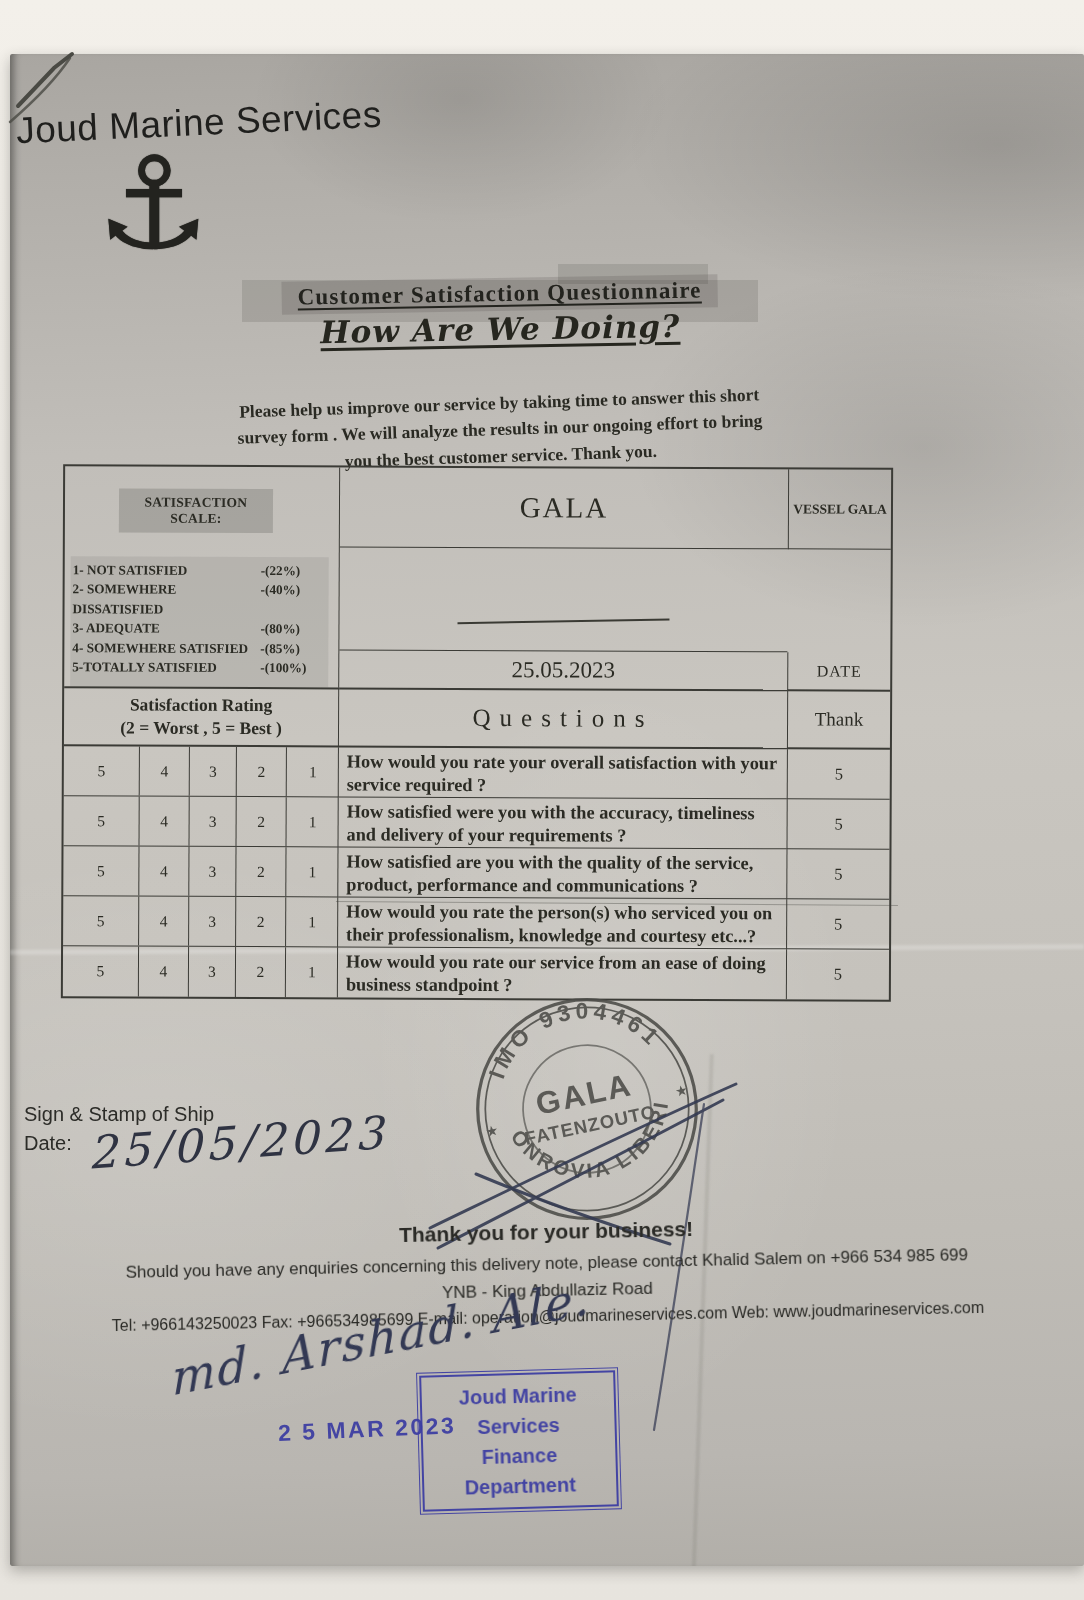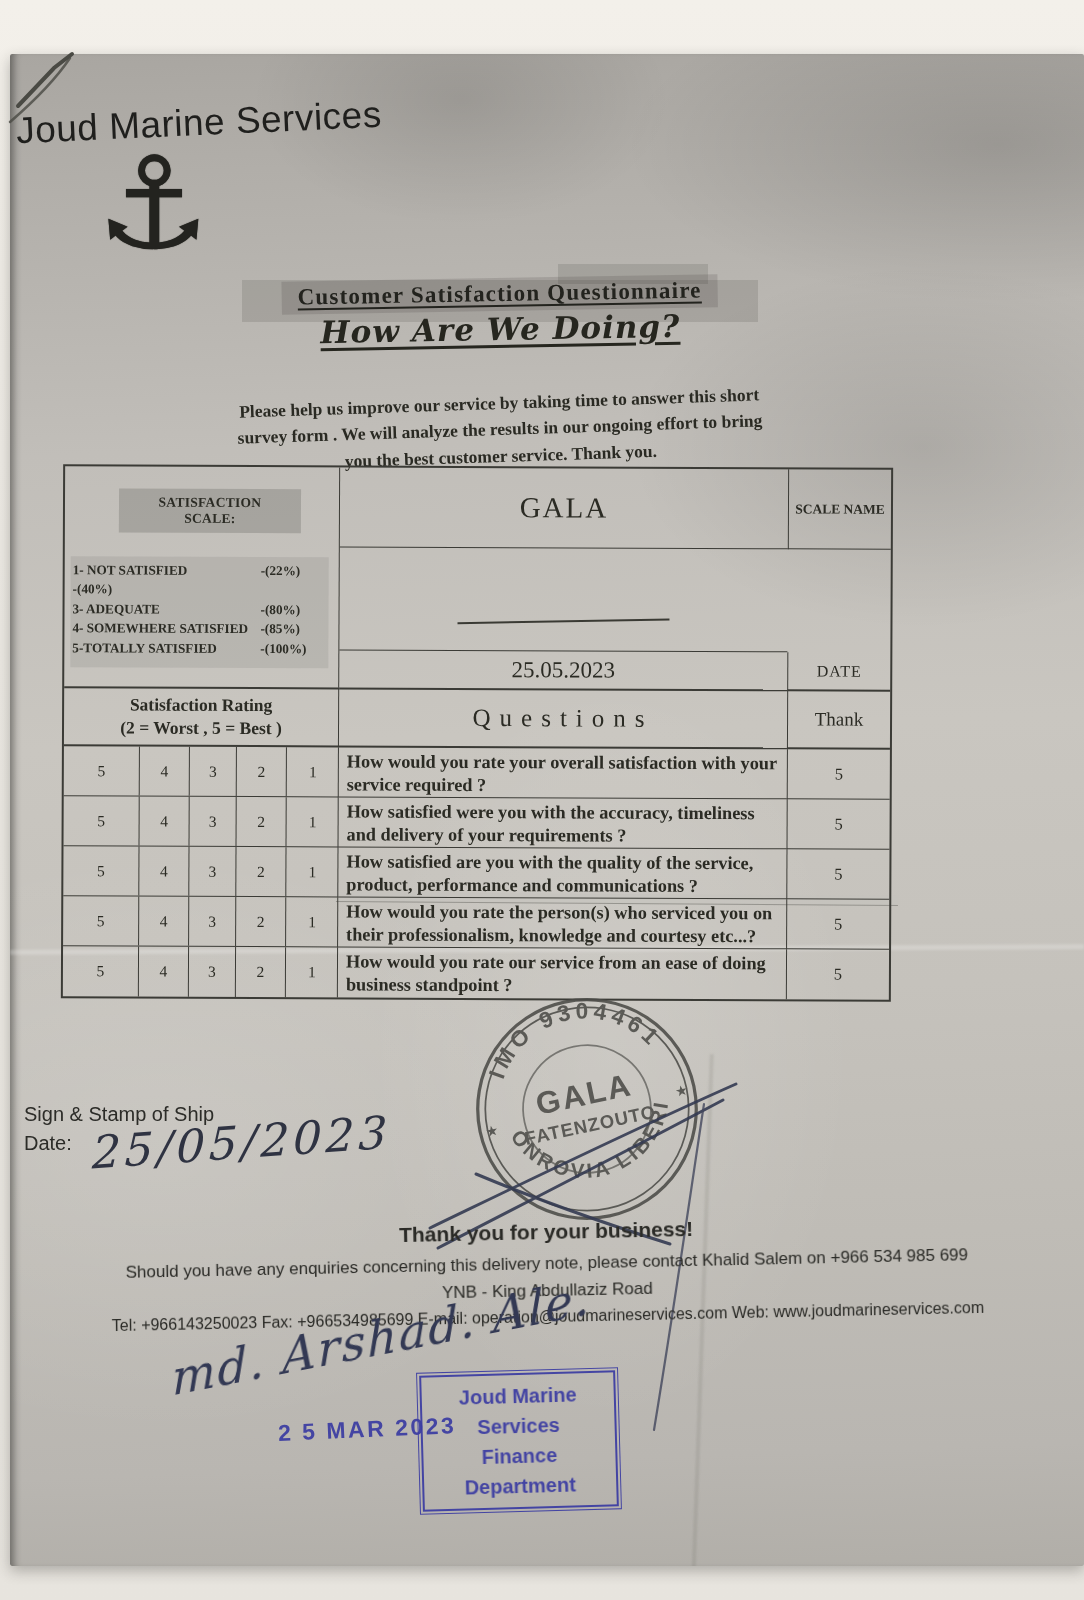--- a/index.html
+++ b/index.html
@@ -49,21 +49,21 @@
     grid-template-rows:80px 103px 37px 60px 50px 50px 50px 50px 50px;
     border:2.4px solid #3b3b36;color:#2b2b24;transform:rotate(0.25deg);
   }
   .form-table>div{box-sizing:border-box;}
   .bL{border-left:1.6px solid #3b3b36;} .bR{border-right:1.6px solid #3b3b36;}
   .bB{border-bottom:1.6px solid #3b3b36;} .bTh{border-top:2.2px solid #3b3b36;}
   .bBh{border-bottom:2.2px solid #3b3b36;}
   .cell-scale-info{grid-column:1;grid-row:1/4;padding:16px 10px 0 6px;}
   .scale-header-box{
     width:150px;margin:6px auto 24px 48px;background:rgba(66,64,60,0.22);
-    text-align:center;font-weight:bold;font-size:13.5px;padding:6px 16px;letter-spacing:.3px;
+    text-align:center;font-weight:bold;font-size:13.5px;padding:6px 2px;letter-spacing:.3px;
   }
   .scale-list{background:rgba(60,58,54,0.10);padding:4px 10px 10px 2px;}
   .scale-row{display:flex;font-weight:bold;font-size:13.2px;line-height:1.47;}
   .scale-row .lbl{flex:1;}
   .scale-row .val{width:58px;text-align:left;}
   .cell-vessel{grid-column:2;grid-row:1;display:flex;align-items:center;justify-content:center;
     font-size:29px;letter-spacing:2px;font-weight:500;}
   .cell-vessel-label{grid-column:3;grid-row:1;display:flex;align-items:center;justify-content:center;
     font-weight:bold;font-size:13.5px;white-space:nowrap;}
   .cell-signline{grid-column:2;grid-row:2;display:flex;align-items:flex-end;justify-content:center;padding-bottom:28px;}
@@ -147,39 +147,40 @@
   <div class="form-table">
 
     <div class="cell-scale-info bR">
       <div class="scale-header-box">SATISFACTION SCALE:</div>
       <div class="scale-list">
         <div class="scale-row">
             <span class="lbl">1- NOT SATISFIED</span>
             <span class="val">-(22%)</span>
           </div>
         <div class="scale-row">
+            <span class="lbl">2- SOMEWHERE DISSATISFIED</span>
             <span class="val">-(40%)</span>
           </div>
         <div class="scale-row">
             <span class="lbl">3- ADEQUATE</span>
             <span class="val">-(80%)</span>
           </div>
         <div class="scale-row">
             <span class="lbl">4- SOMEWHERE SATISFIED</span>
             <span class="val">-(85%)</span>
           </div>
         <div class="scale-row">
             <span class="lbl">5-TOTALLY SATISFIED</span>
             <span class="val">-(100%)</span>
           </div>
       </div>
     </div>
 
     <div class="cell-vessel bB">GALA</div>
-    <div class="cell-vessel-label bL bB">SCALE NAME</div>
+    <div class="cell-vessel-label bL bB">VESSEL GALA</div>
 
     <div class="cell-signline bB">
         <div class="signline"></div>
       </div>
 
     <div class="cell-date">25.05.2023</div>
     <div class="cell-date-label bL">DATE</div>
 
     <div class="cell-rating-head bTh bBh bR">
       <span>Satisfaction Rating</span>

